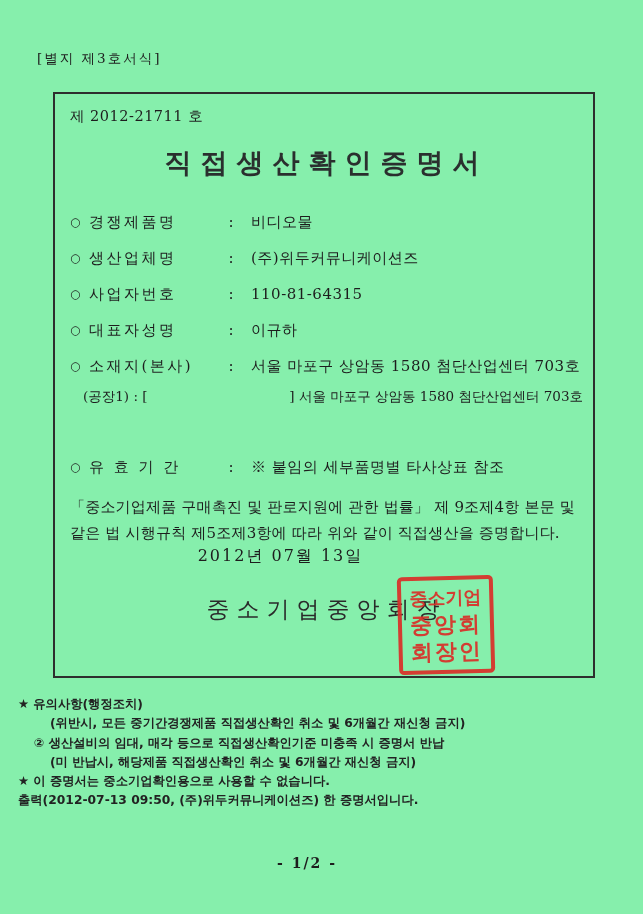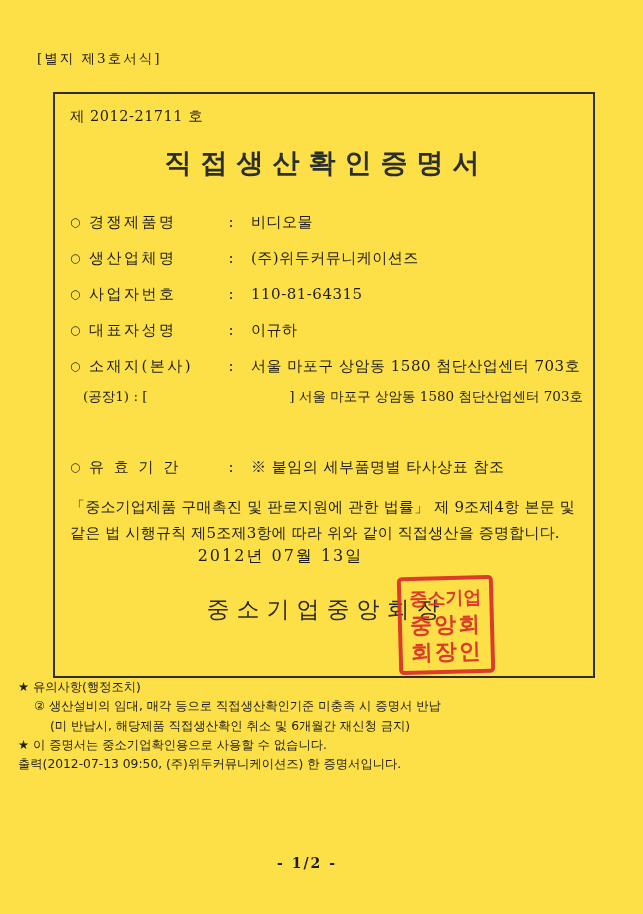--- a/index.html
+++ b/index.html
@@ -4,21 +4,21 @@
 <style>
   html,body{margin:0;padding:0;}
   body{
     width:643px;height:914px;
     background:#f6f6f4;
     font-family:"DejaVu Serif","Liberation Serif",serif;
     color:#1d1d1d;
     -webkit-font-smoothing:antialiased;
   }
   .page{
-    position:relative;width:643px;height:914px;background:#fde047;overflow:hidden;
+    position:relative;width:643px;height:914px;background:#86efac;overflow:hidden;
   }
   .form-label{
     position:absolute;left:37px;top:50px;
     font-size:13.5px;letter-spacing:2px;
   }
   .cert-box{
     position:absolute;left:53px;top:92px;width:542px;height:586px;
     border:2px solid #2e2e2e;box-sizing:border-box;
     padding:13px 10px 0 15px;
   }
@@ -54,23 +54,23 @@
     border:4px solid #d93029;border-radius:5px;
     display:flex;flex-direction:column;justify-content:center;align-items:center;
     color:#d93029;font-weight:bold;
     transform:rotate(-1.5deg);
     opacity:0.93;
     background:rgba(255,255,255,0.0);
   }
   .seal-row1{font-size:18px;line-height:26px;letter-spacing:0px;}
   .seal-row2,.seal-row3{font-size:22px;line-height:27px;letter-spacing:2px;}
   .notes{
-    position:absolute;left:18px;top:678px;width:612px;
+    position:absolute;left:18px;top:695px;width:612px;
     font-family:"DejaVu Sans","Liberation Sans",sans-serif;
-    font-weight:normal;font-size:12.3px;line-height:19.3px;color:#222;
+    font-weight:bold;font-size:12.3px;line-height:19.3px;color:#222;
   }
   .note-l0{margin-left:0;}
   .note-l1{margin-left:16px;}
   .note-l2{margin-left:32px;}
   .page-number{
     position:absolute;left:0;top:855px;width:614px;text-align:center;
     font-size:14px;letter-spacing:2px;font-weight:bold;
     font-family:"DejaVu Serif","Liberation Serif",serif;
   }
 </style>
@@ -145,20 +145,21 @@
     <div class="seal">
       <span class="seal-row1">중소기업</span>
       <span class="seal-row2">중앙회</span>
       <span class="seal-row3">회장인</span>
     </div>
 
   </div>
 
   <div class="notes">
     <div class="note-l0">★ 유의사항(행정조치)</div>
+    <div class="note-l2">(위반시, 모든 중기간경쟁제품 직접생산확인 취소 및 6개월간 재신청 금지)</div>
     <div class="note-l1">② 생산설비의 임대, 매각 등으로 직접생산확인기준 미충족 시 증명서 반납</div>
     <div class="note-l2">(미 반납시, 해당제품 직접생산확인 취소 및 6개월간 재신청 금지)</div>
     <div class="note-l0">★ 이 증명서는 중소기업확인용으로 사용할 수 없습니다.</div>
     <div class="note-l0">출력(2012-07-13 09:50, (주)위두커뮤니케이션즈) 한 증명서입니다.</div>
   </div>
 
   <div class="page-number">- 1/2 -</div>
 
 </div>
 

